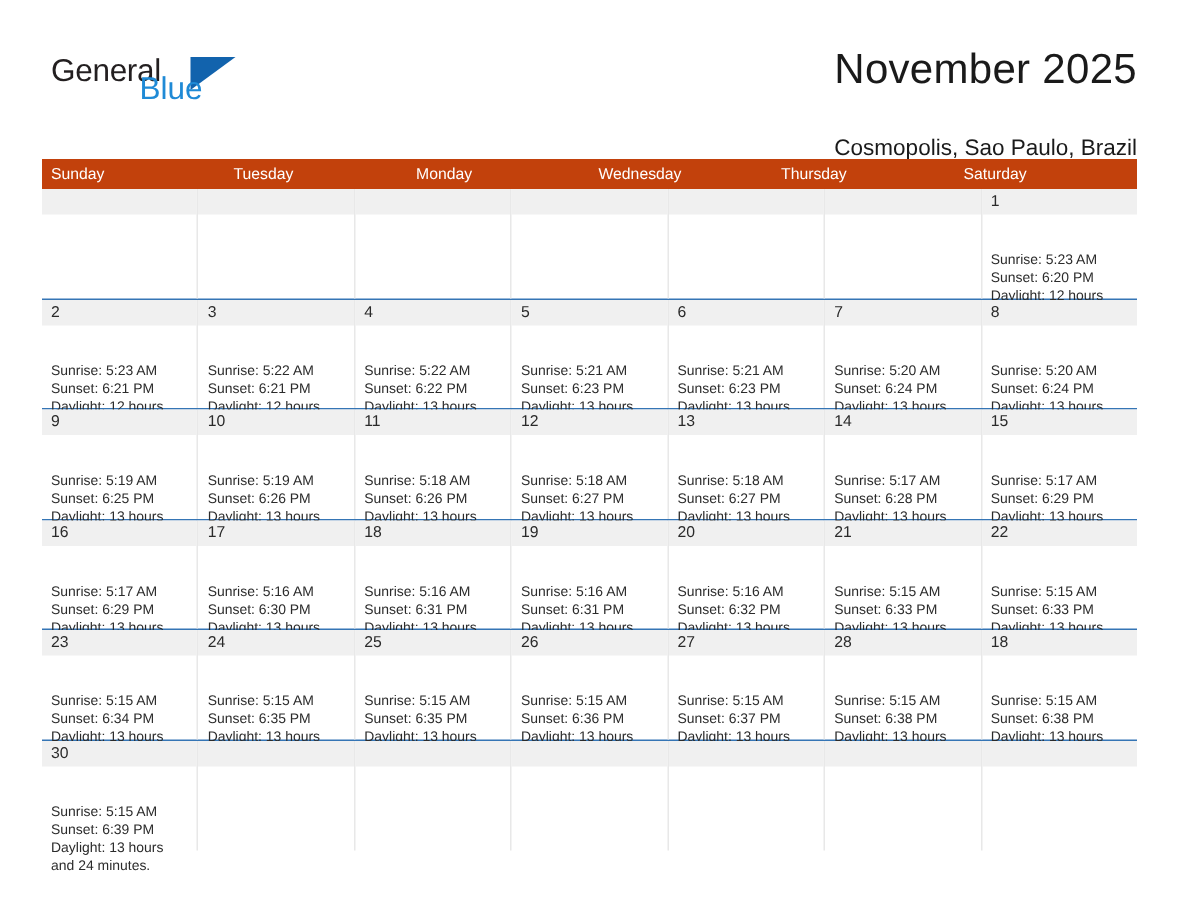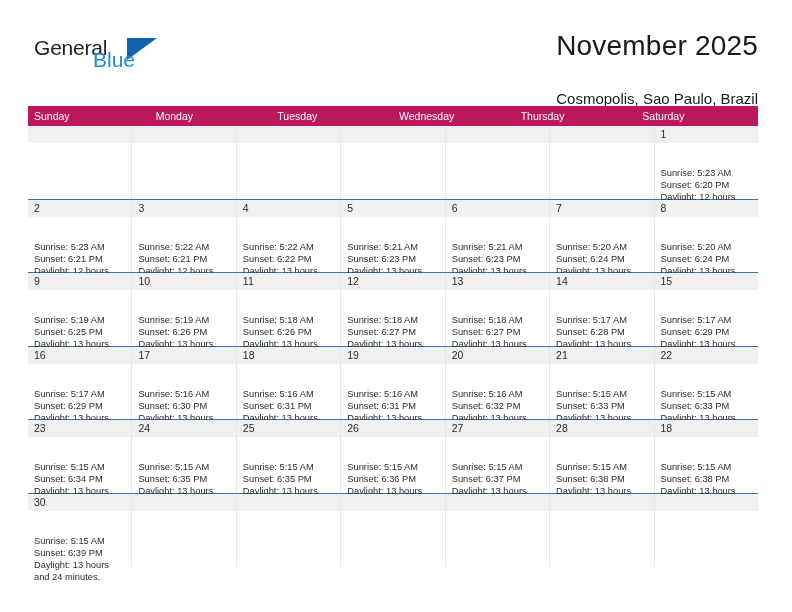--- a/index.html
+++ b/index.html
@@ -89,21 +89,21 @@
   
   .calendar {
     position: absolute;
     left: 28px;
     top: 106px;
     width: 730px;
   }
 
   .weekdays {
     display: flex;
-    background: #be185d;
+    background: #c2410c;
     height: 20px;
   }
   .weekday {
     flex: 1 1 0;
     color: #ffffff;
     font-size: 10.5px;
     line-height: 20px;
     padding-left: 6px;
     white-space: nowrap;
     overflow: hidden;
@@ -161,22 +161,22 @@
     <div class="titles">
       <div class="cal-title">November 2025</div>
       <div class="cal-subtitle">Cosmopolis, Sao Paulo, Brazil</div>
     </div>
 
   </div>
 
   <div class="calendar">
     <div class="weekdays" id="weekday-row">
         <div class="weekday">Sunday</div>
+        <div class="weekday">Tuesday</div>
         <div class="weekday">Monday</div>
-        <div class="weekday">Tuesday</div>
         <div class="weekday">Wednesday</div>
         <div class="weekday">Thursday</div>
         <div class="weekday">Saturday</div>
       </div>
     <div id="weeks-container">
         <div class="week">
           <div class="day empty">
             <div class="day-num"></div>
             <div class="day-info"></div>
           </div>

